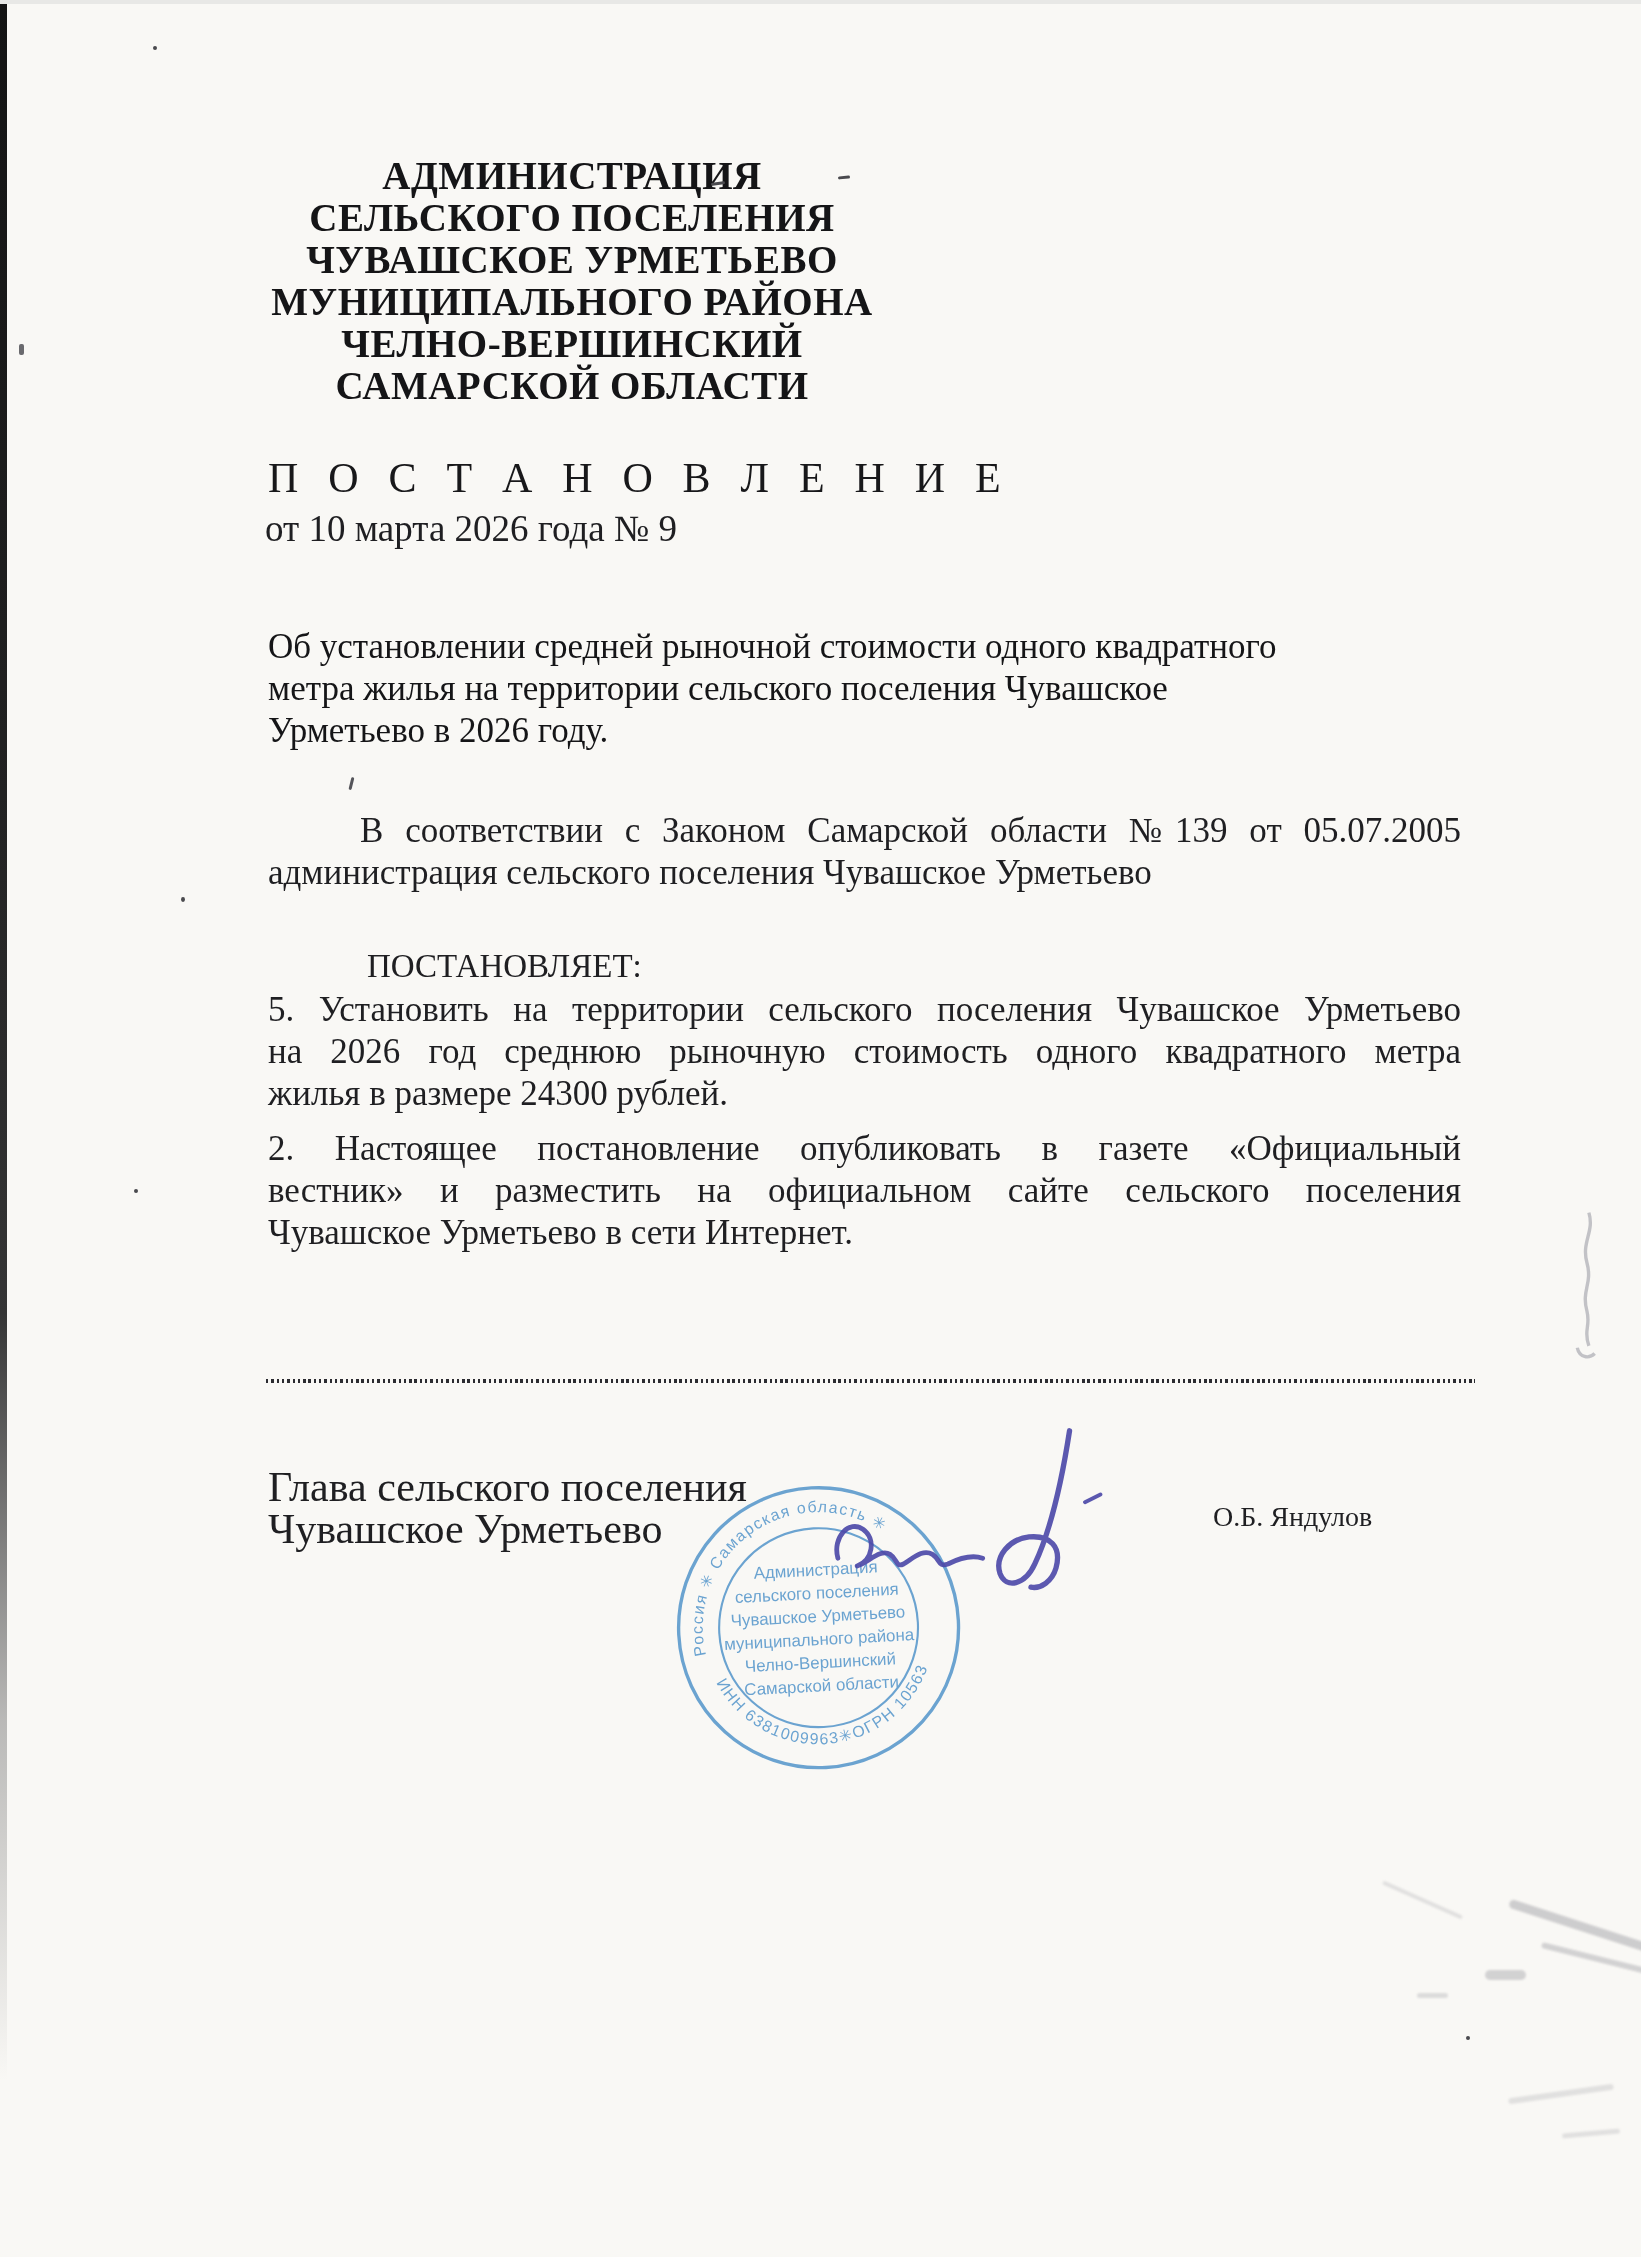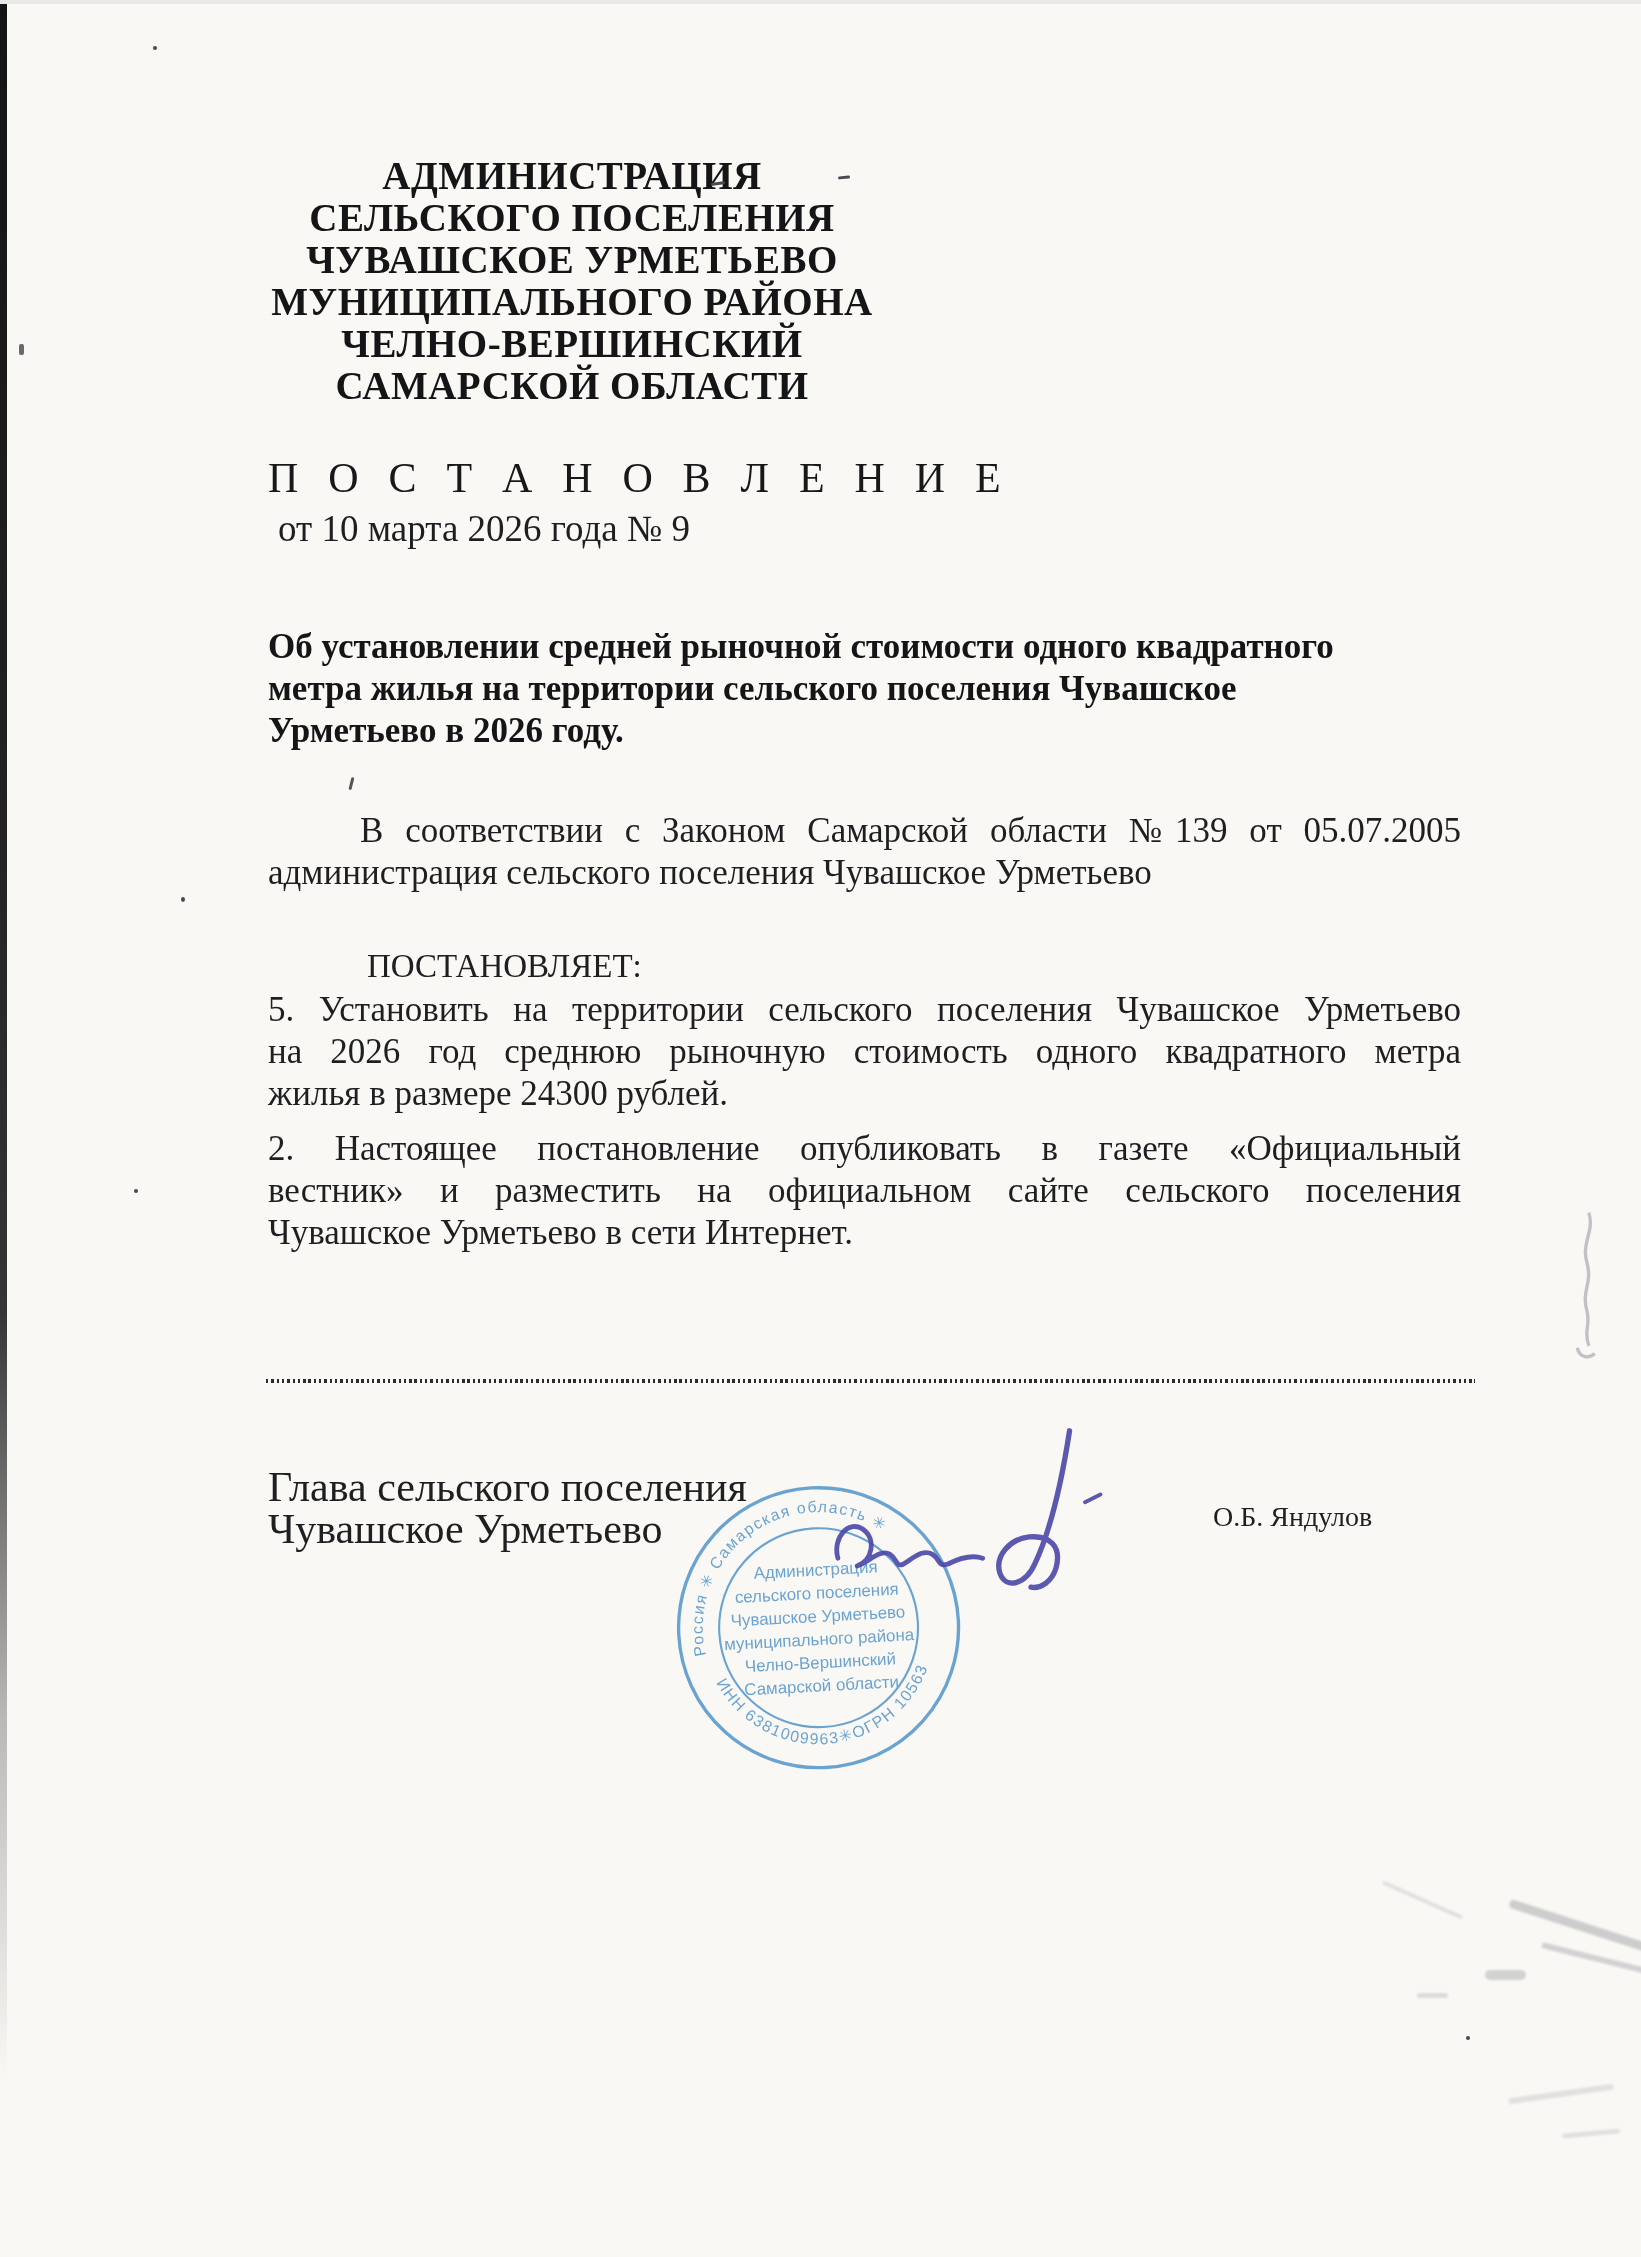--- a/index.html
+++ b/index.html
@@ -14,24 +14,24 @@
   }
   .header-block{
     position:absolute;left:259px;top:151px;width:626px;
     text-align:center;font-weight:bold;font-size:39px;line-height:42px;
     letter-spacing:0.5px;color:#151517;
   }
   .decree-label{
     position:absolute;left:268px;top:450px;
     font-size:42px;letter-spacing:9.7px;color:#18181a;
   }
-  .decree-date{position:absolute;left:278px;top:503px;font-size:37px;}
+  .decree-date{position:absolute;left:265px;top:503px;font-size:37px;}
   .subject{
     position:absolute;left:268px;top:622px;width:1209px;
-    font-weight:bold;font-size:35px;line-height:42px;color:#151517;
+    font-weight:normal;font-size:35px;line-height:42px;color:#151517;
   }
   .para{position:absolute;left:268px;width:1193px;font-size:35px;line-height:42px;}
   .p1{top:806px;}
   .it1{top:985px;}
   .it2{top:1124px;}
   .line{white-space:normal;}
   .just{text-align:justify;text-align-last:justify;}
   .indent{padding-left:92px;}
   .resolves{position:absolute;left:367px;top:944px;font-size:33px;}
   .dotted-rule{

